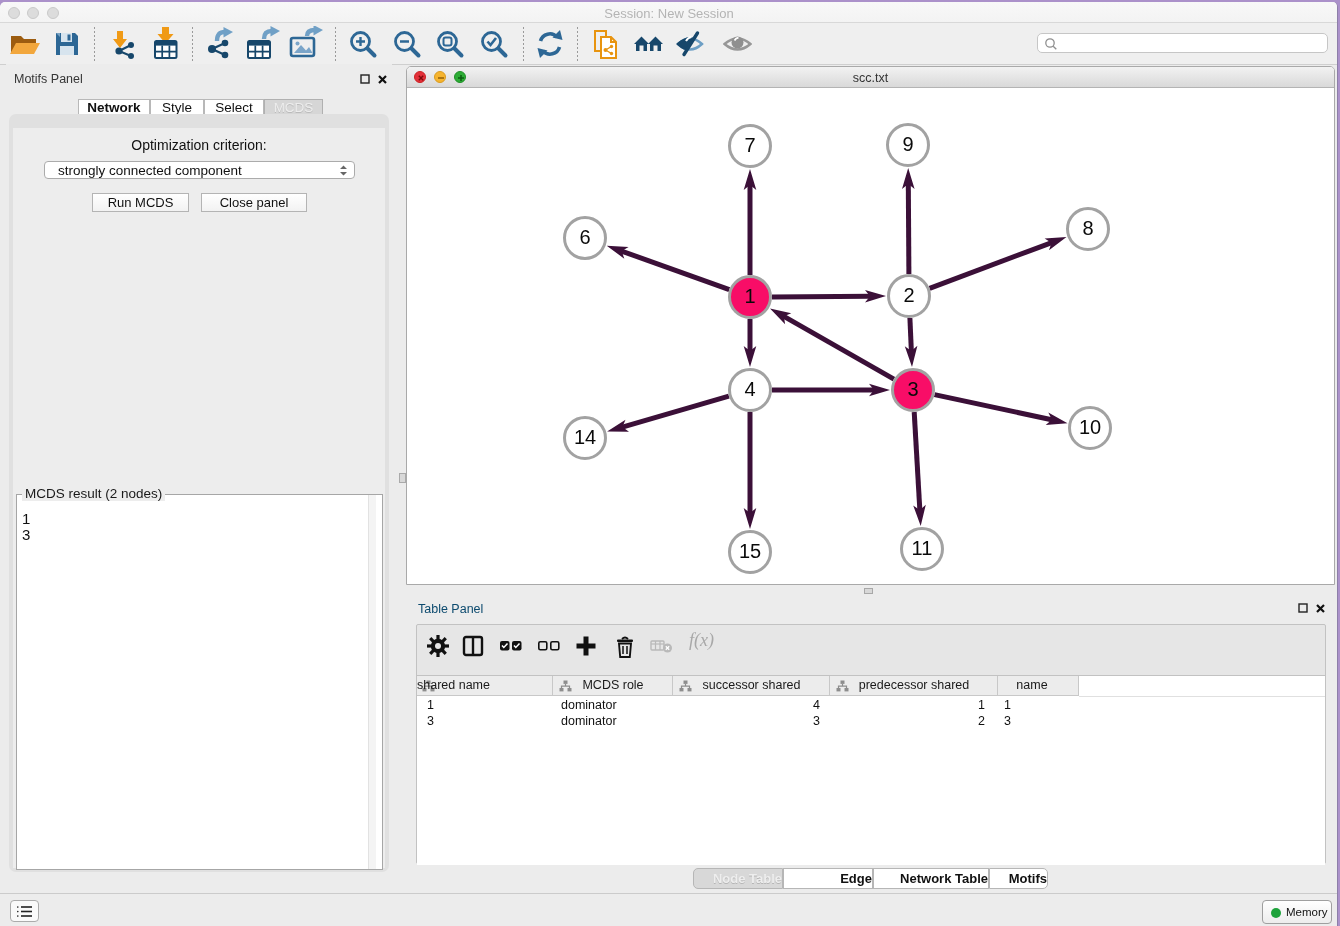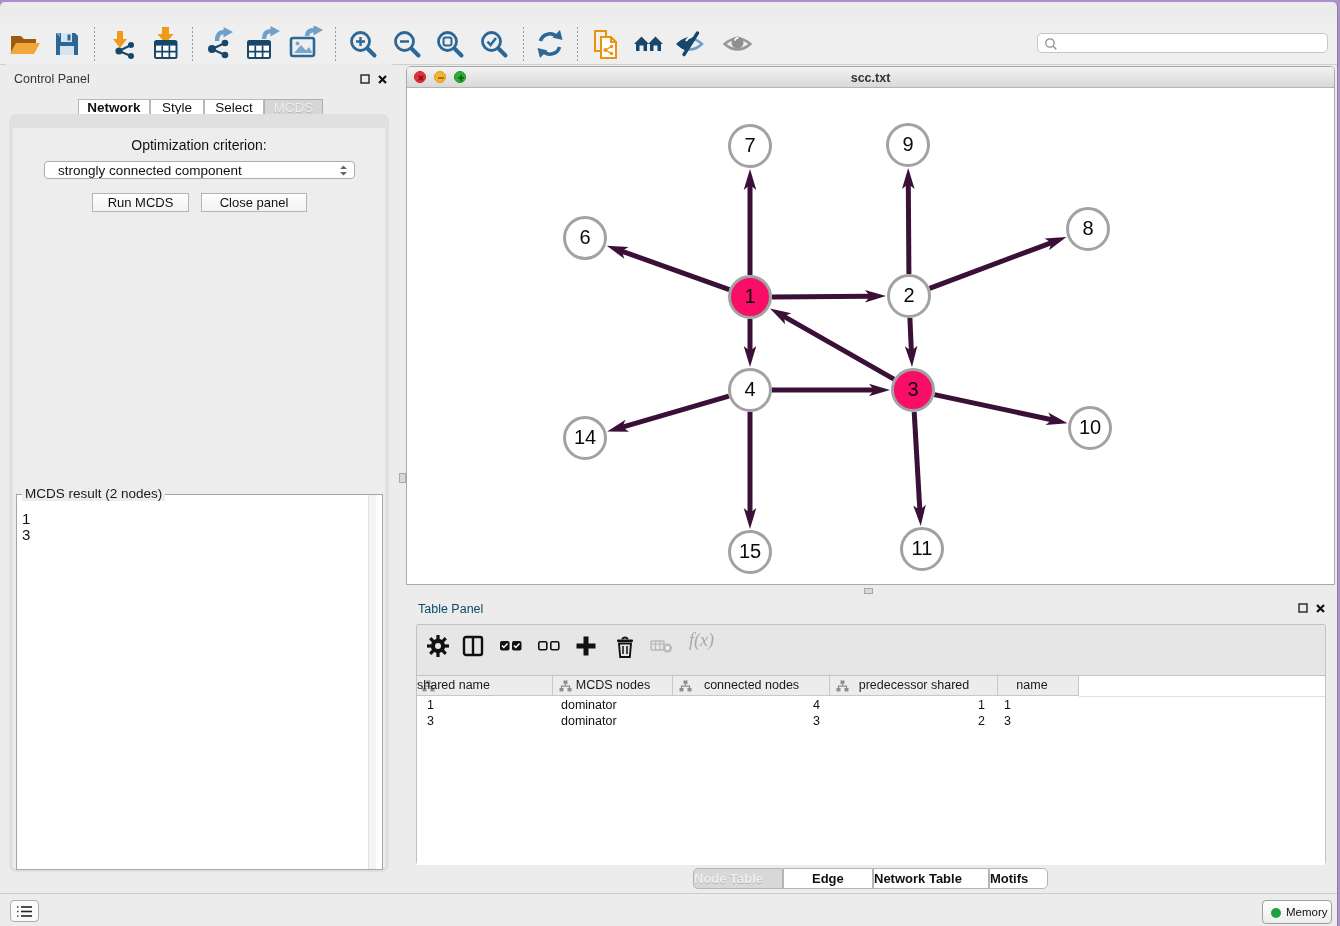--- a/index.html
+++ b/index.html
@@ -24,34 +24,40 @@
 .btn { position:absolute; background:linear-gradient(#ffffff,#f2f2f2); border:1px solid #b4b4b4;
   border-radius:0; font-size:13px; color:#111; text-align:center; }
 #fieldset { left:7px; top:380px; width:367px; height:376px; background:#fff; border:1px solid #a6a6a6; }
 #fieldlbl { left:13px; top:372px; background:#ededed; font-size:13.5px; color:#1a1a1a; padding:0 3px;}
 
 #nf { left:406px; top:64px; width:929px; height:519px; background:#fff;
   border:1px solid #a9a9a9; border-radius:5px 5px 0 0; }
 #nf-tbar { left:0; top:0; width:927px; height:21px; background:linear-gradient(#f2f2f2,#d9d9d9);
   border-bottom:1px solid #b4b4b4; border-radius:4px 4px 0 0; }
 .mac { width:12px; height:12px; border-radius:50%; top:4px; }
-#nf-title { width:927px; top:4px; text-align:center; font-size:12.5px; font-weight:bold; color:#333; }
+#nf-title { width:927px; top:4px; text-align:center; font-size:12.5px; font-weight:normal; color:#333; }
 
 #tp { left:400px; top:595px; width:938px; height:293px; background:#ececec; }
 #tp-title { left:18px; top:5px; font-size:12.5px; color:#0c4a6e; }
 #tbox { left:16px; top:27px; width:910px; height:240px; background:#e6e6e6; border:1px solid #c2c2c2; border-radius:2px;}
 #tbl { left:0px; top:50px; width:908px; height:190px; background:#fff; border-top:1px solid #c2c2c2;}
 .hc { position:absolute; top:0; height:20px; background:#ececec; border-right:1px solid #c8c8c8;
    border-bottom:1px solid #c8c8c8; font-size:12.5px; color:#1a1a1a; }
 .cell { position:absolute; font-size:12.5px; color:#111; }
 .btab { position:absolute; top:0; height:21px; background:#fff; border:1px solid #b6b6b6;
-  font-size:13px; font-weight:bold; color:#111; text-align:left; line-height:20px; }
+  font-size:13px; font-weight:bold; color:#111; text-align:right; line-height:20px; }
 #status { left:0; top:891px; width:1338px; height:33px; background:#ececec; border-top:1px solid #cbcbcb; }
 </style></head><body>
 <div class="abs" id="win">
+  <div class="abs" id="titlebar">
+    <div class="abs tl" style="left:8px"></div>
+    <div class="abs tl" style="left:27px"></div>
+    <div class="abs tl" style="left:47px"></div>
+    <div class="abs" id="title">Session: New Session</div>
+  </div>
   <div class="abs" id="toolbar">
     <svg class="abs" style="left:8px;top:6px" width="33" height="30" viewBox="0 0 33 30">
         <path d="M3 7 h10 l3 3 h12 v4 H3 Z" fill="#9c5c10"></path>
         <path d="M3 25 V9 h10 l3 3 h12 v2 h3 L25 25 Z" fill="#9c5c10"></path>
         <path d="M8 14 h24 l-6 11 H2 Z" fill="#f2a73d"></path>
       </svg>
       <svg class="abs" style="left:52px;top:6px" width="30" height="30" viewBox="0 0 30 30">
         <path d="M4 4 h19 l3 3 v19 H4 Z" fill="#2d6795"></path>
         <rect x="9" y="4" width="11" height="9" fill="#d7e4ee"></rect>
         <rect x="15.5" y="5.5" width="3" height="6" fill="#2d6795"></rect>
@@ -164,21 +170,21 @@
         <path d="M11.5 11.5 Q12.8 9 15.5 8.6" stroke="#fff" stroke-width="1.8" fill="none"></path>
       </svg>
     <div class="abs" id="search">
       <svg class="abs" style="left:6px;top:3px" width="14" height="14" viewBox="0 0 14 14">
           <circle cx="6" cy="6" r="4.2" fill="none" stroke="#8f8f8f" stroke-width="1.3"></circle>
           <line x1="9.2" y1="9.2" x2="12.3" y2="12.3" stroke="#8f8f8f" stroke-width="1.3"></line>
         </svg>
     </div>
   </div>
   <div class="abs" id="cp">
-    <div class="abs" id="cp-title">Control Panel</div>
+    <div class="abs" id="cp-title">Motifs Panel</div>
     <svg class="abs" style="left:354px;top:10px" width="10" height="10" viewBox="0 0 10 10">
         <rect x="1" y="1" width="8" height="8" fill="none" stroke="#222" stroke-width="1.4"></rect>
       </svg>
     <svg class="abs" style="left:371px;top:10px" width="11" height="11" viewBox="0 0 11 11">
         <path d="M2 2 L9 9 M9 2 L2 9" stroke="#111" stroke-width="2.2"></path>
       </svg>
     <div class="abs tab" style="left:72px; width:72px;font-weight:bold;">Network</div>
     <div class="abs tab" style="left:144px; width:54px;">Style</div>
     <div class="abs tab" style="left:198px; width:60px;">Select</div>
     <div class="abs tab" style="left:258px; width:59px; background:#d6d6d6; color:#ededed; border-color:#b0b0b0; text-shadow:0 1px 0 #bbb;">MCDS</div>
@@ -344,30 +350,30 @@
               </svg></span>
             <span style="position:absolute;left:0;width:136px;top:2px;">shared name</span>
           </div>
         <div class="hc" style="left:136px; width:120px;">
             <span style="position:absolute;left:6px;top:4px;"><svg width="13" height="12" viewBox="0 0 13 12">
                 <rect x="4.5" y="0.5" width="4" height="3.4" fill="#8d8d8d"></rect>
                 <path d="M6.5 4v2.2 M2.5 8V6.2h8V8" stroke="#8d8d8d" stroke-width="1.2" fill="none"></path>
                 <rect x="0.5" y="8" width="4" height="3.4" fill="#8d8d8d"></rect>
                 <rect x="8.5" y="8" width="4" height="3.4" fill="#8d8d8d"></rect>
               </svg></span>
-            <span style="position:absolute;left:0;width:120px;text-align:center;top:2px;">MCDS nodes</span>
+            <span style="position:absolute;left:0;width:120px;text-align:center;top:2px;">MCDS role</span>
           </div>
         <div class="hc" style="left:256px; width:157px;">
             <span style="position:absolute;left:6px;top:4px;"><svg width="13" height="12" viewBox="0 0 13 12">
                 <rect x="4.5" y="0.5" width="4" height="3.4" fill="#8d8d8d"></rect>
                 <path d="M6.5 4v2.2 M2.5 8V6.2h8V8" stroke="#8d8d8d" stroke-width="1.2" fill="none"></path>
                 <rect x="0.5" y="8" width="4" height="3.4" fill="#8d8d8d"></rect>
                 <rect x="8.5" y="8" width="4" height="3.4" fill="#8d8d8d"></rect>
               </svg></span>
-            <span style="position:absolute;left:0;width:157px;text-align:center;top:2px;">connected nodes</span>
+            <span style="position:absolute;left:0;width:157px;text-align:center;top:2px;">successor shared</span>
           </div>
         <div class="hc" style="left:413px; width:168px;">
             <span style="position:absolute;left:6px;top:4px;"><svg width="13" height="12" viewBox="0 0 13 12">
                 <rect x="4.5" y="0.5" width="4" height="3.4" fill="#8d8d8d"></rect>
                 <path d="M6.5 4v2.2 M2.5 8V6.2h8V8" stroke="#8d8d8d" stroke-width="1.2" fill="none"></path>
                 <rect x="0.5" y="8" width="4" height="3.4" fill="#8d8d8d"></rect>
                 <rect x="8.5" y="8" width="4" height="3.4" fill="#8d8d8d"></rect>
               </svg></span>
             <span style="position:absolute;left:0;width:168px;text-align:center;top:2px;">predecessor shared</span>
           </div>

